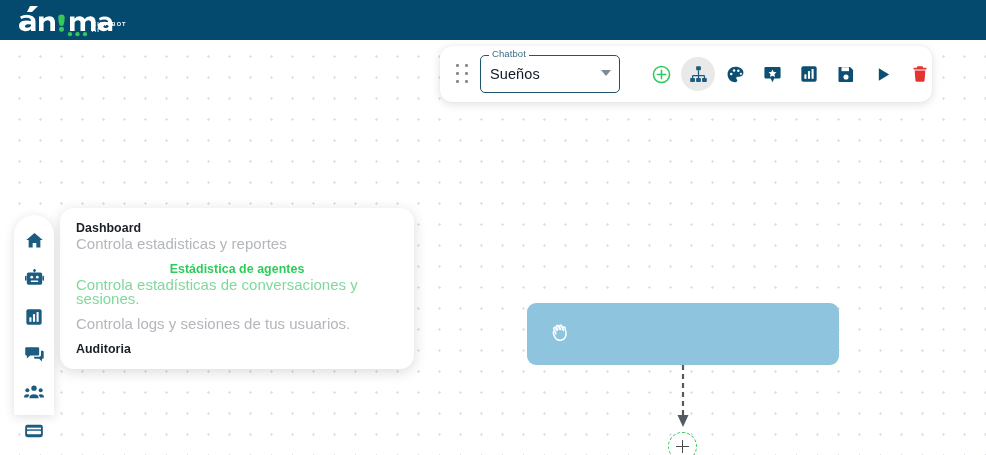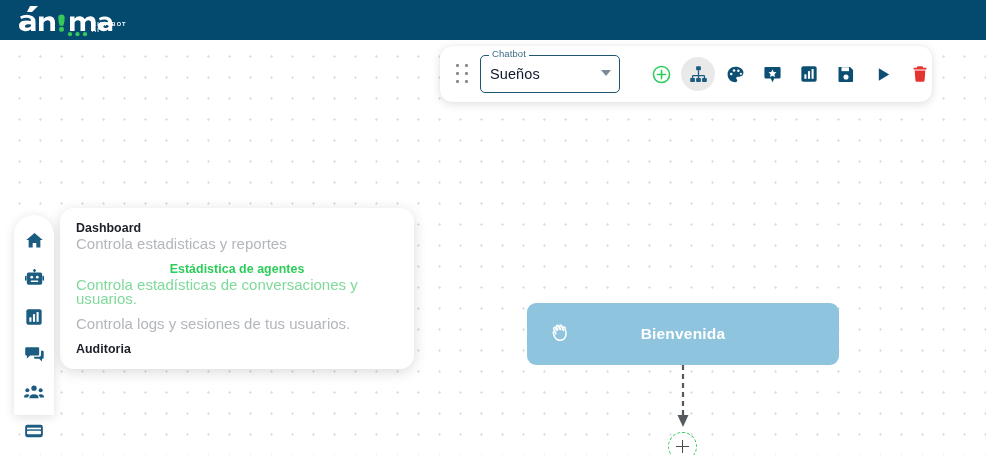--- a/index.html
+++ b/index.html
@@ -330,21 +330,20 @@
     <div class="node">
       <span class="node-icon">
         <svg width="22" height="22" viewBox="0 0 24 24" fill="#ffffff">
           <path d="M6.4 9.1 L5.2 6.4 a1.15 1.15 0 0 1 2.1-.95 l1.2 2.7 M9.4 7.6 L8.1 4.1 a1.15 1.15 0 0 1 2.15-.8 l1.35 3.6
                    M12.6 7.2 L11.7 3.7 a1.15 1.15 0 0 1 2.2-.6 l1.0 3.8
                    M15.7 8.3 L15.3 5.6 a1.1 1.1 0 0 1 2.15-.35 l1.0 5.0
                    c .8 3.9 -1.2 7.5 -4.7 8.4 c -3.6 .95 -7.1 -1.1 -8.1 -4.7 l -1.0 -3.2
                    a1.15 1.15 0 0 1 2.1 -.85 l .85 2.1" stroke="#ffffff" stroke-width="1.65" fill="none" stroke-linecap="round" stroke-linejoin="round"></path>
         </svg>
       </span>
-      <span class="node-label">Bienvenida</span>
     </div>
 
     <div class="add-node"></div>
 
   </div>
 
   <div class="toolbar">
 
     <div class="drag-handle">
       <i></i>
@@ -452,21 +451,21 @@
 
   <div class="flyout">
 
     <div class="menu-item">
       <div class="menu-title">Dashboard</div>
       <div class="menu-sub">Controla estadisticas y reportes</div>
     </div>
 
     <div class="menu-item selected">
       <div class="menu-title">Estádistica de agentes</div>
-      <div class="menu-sub">Controla estadísticas de conversaciones y usuarios.</div>
+      <div class="menu-sub">Controla estadísticas de conversaciones y sesiones.</div>
     </div>
 
     <div class="menu-item">
       <div class="menu-sub">Controla logs y sesiones de tus usuarios.</div>
     </div>
 
     <div class="menu-item">
       <div class="menu-title">Auditoria</div>
     </div>
 

